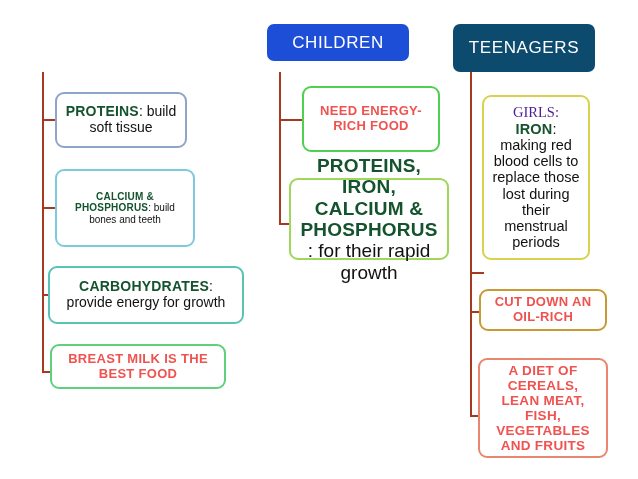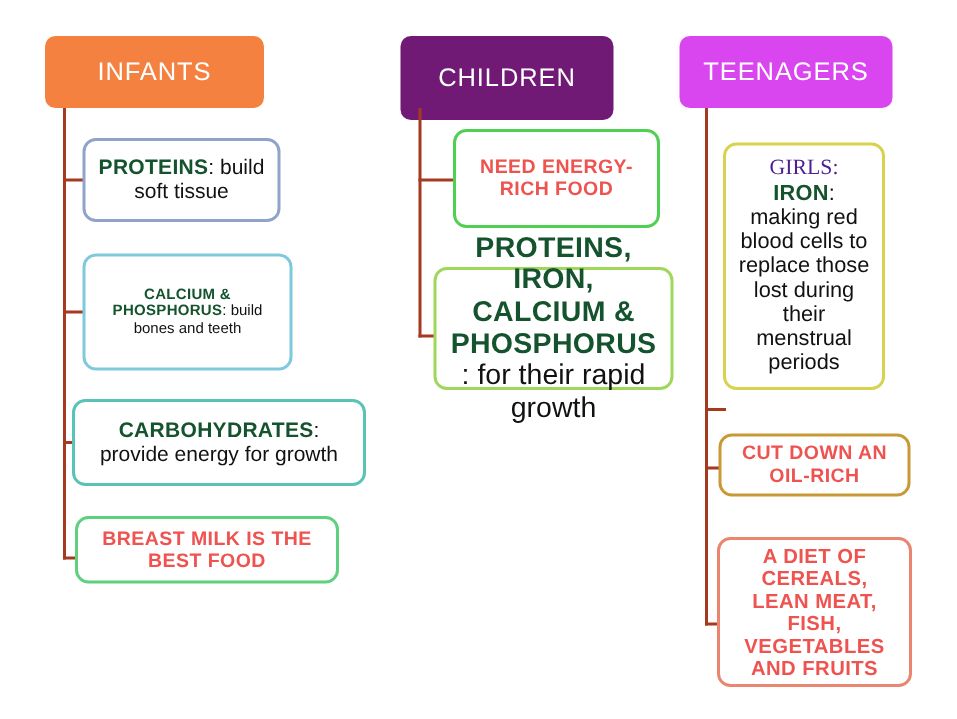--- a/index.html
+++ b/index.html
@@ -25,22 +25,22 @@
     display: flex;
     align-items: center;
     justify-content: center;
     color: #ffffff;
     font-size: 17px;
     letter-spacing: 0.6px;
     font-weight: 400;
     box-sizing: border-box;
   }
   .hdr-infants   { left: 30px;  top: 24px; width: 146px; height: 48px; background: #f4813f; }
-  .hdr-children  { left: 267px; top: 24px; width: 142px; height: 56px; background: #701a75; }
-  .hdr-teenagers { left: 453px; top: 24px; width: 142px; height: 48px; background: #d946ef; }
+  .hdr-children  { left: 267px; top: 24px; width: 142px; height: 37px; background: #1d4ed8; }
+  .hdr-teenagers { left: 453px; top: 24px; width: 142px; height: 48px; background: #0c4a6e; }
 
   
   .vline {
     position: absolute;
     width: 2px;
     background: #a63a21;
   }
   .hline {
     position: absolute;
     height: 2px;
@@ -97,23 +97,20 @@
   
   #n-girls      { left: 482px; top: 95px;  width: 108px; height: 165px; border-color: #d8d24f; font-size: 14.5px; }
   #n-oil        { left: 479px; top: 289px; width: 128px; height: 42px;  border-color: #c89a35; font-size: 13px; }
   #n-dietcer    { left: 478px; top: 358px; width: 130px; height: 100px; border-color: #ea8570; font-size: 13.5px; }
 </style>
 </head>
 <body>
 
 <div id="canvas">
 
-  <div class="header-box hdr-infants">
-    <span>INFANTS</span>
-  </div>
 
   <div class="vline" style="left:42px; top:72px; height:301px;"></div>
   <div class="hline" style="left:42px; top:119px; width:15px;"></div>
   <div class="hline" style="left:42px; top:207px; width:15px;"></div>
   <div class="hline" style="left:42px; top:294px; width:8px;"></div>
   <div class="hline" style="left:42px; top:371px; width:10px;"></div>
 
   <div class="node" id="n-proteins">
     <span class="txt"><span class="em">PROTEINS</span><span class="plain">: </span><span class="plain">build soft tissue</span></span>
   </div>

